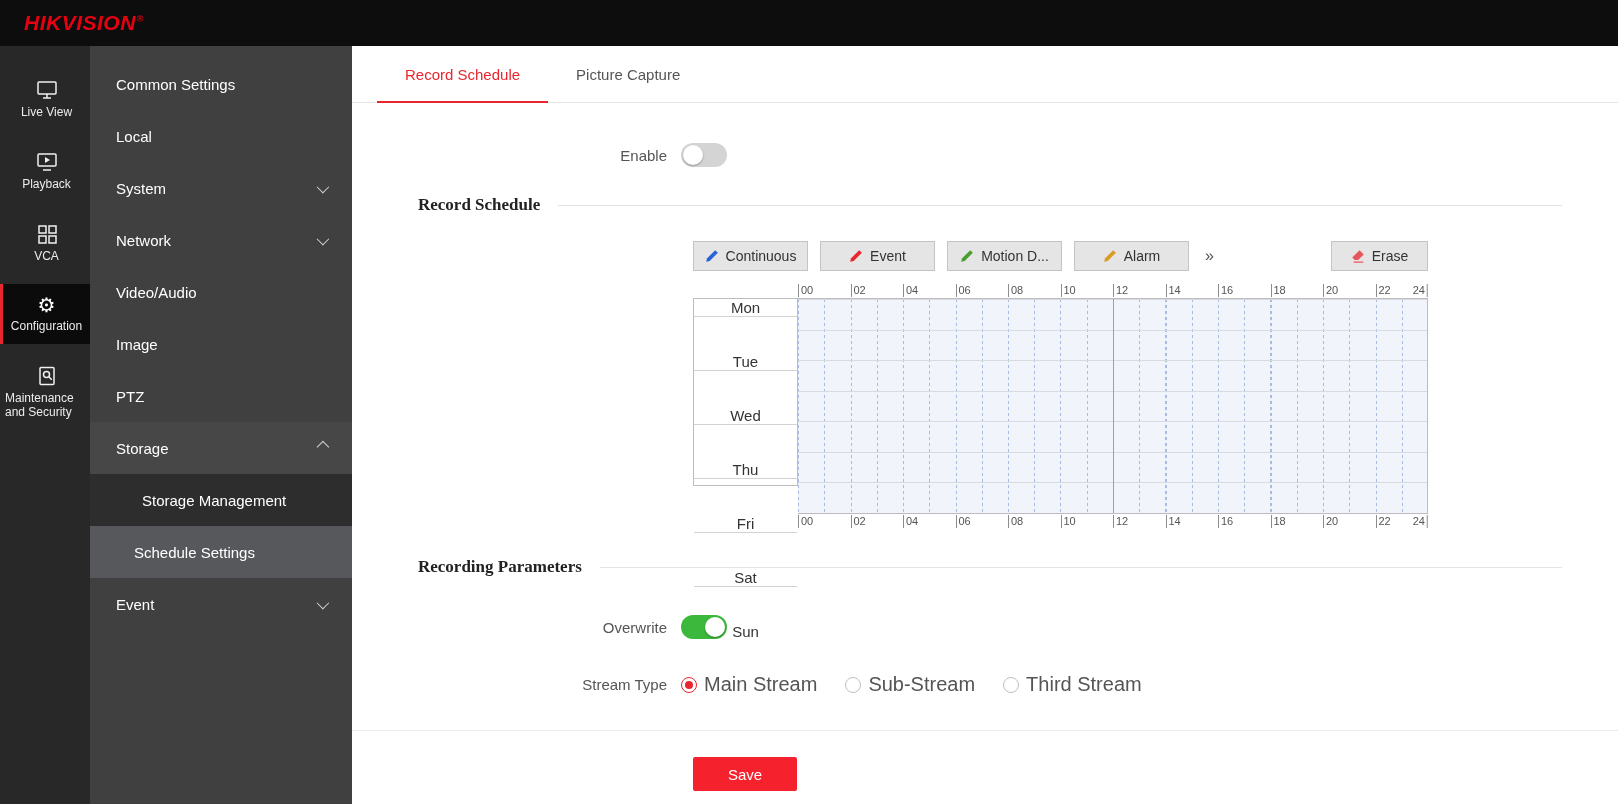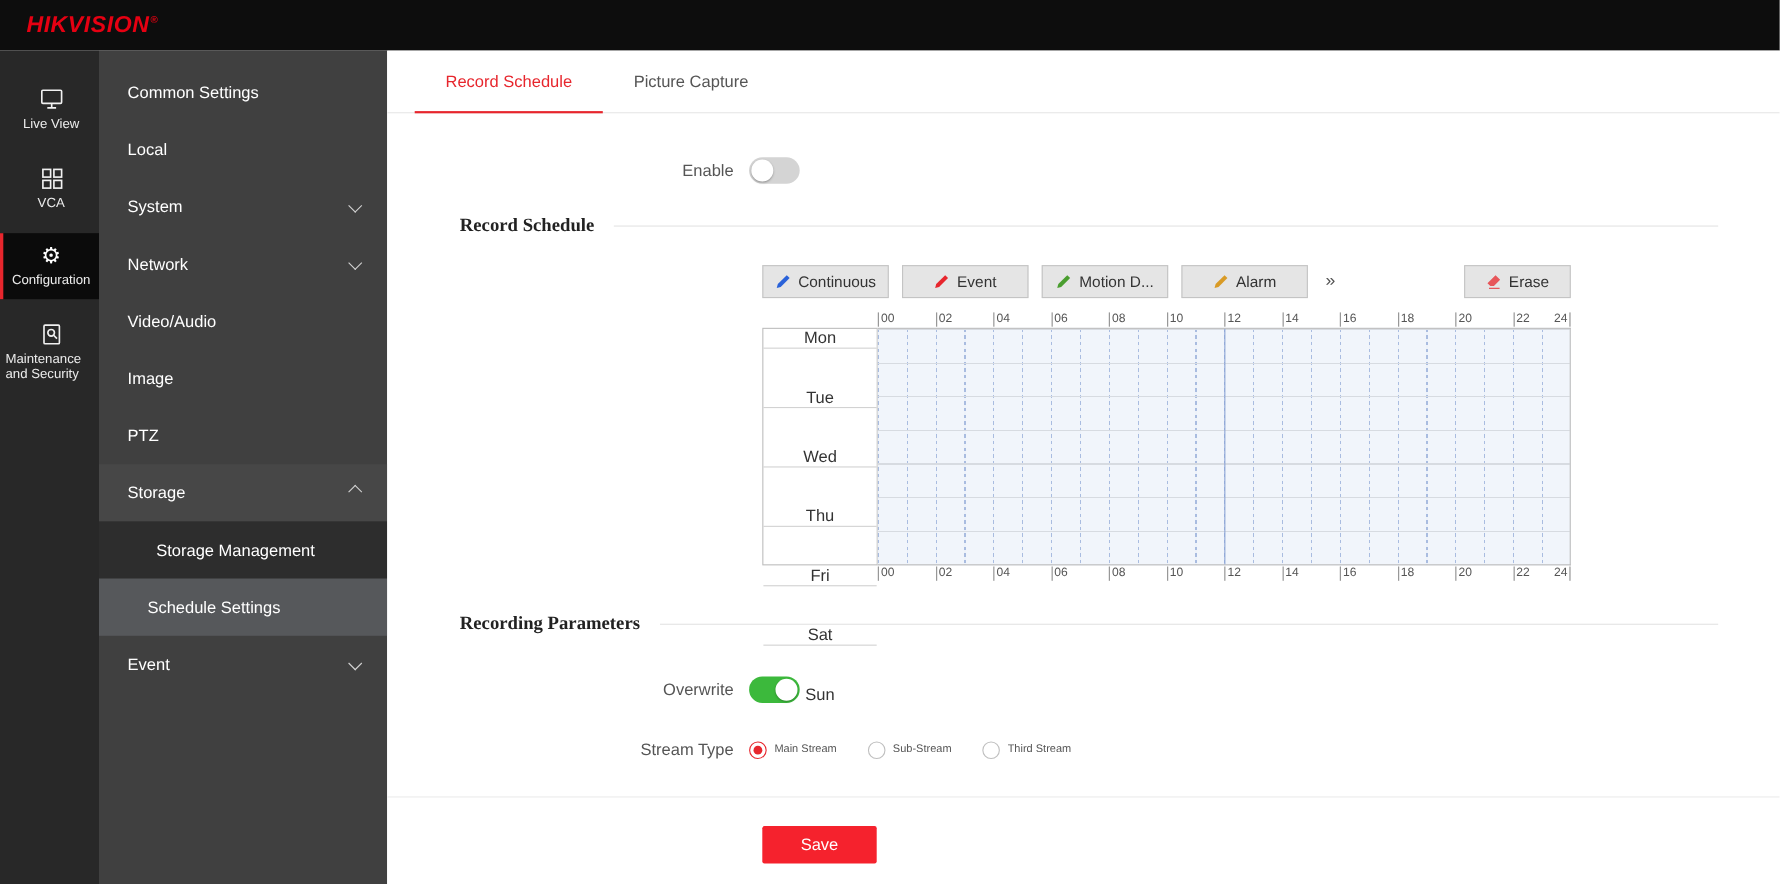--- a/index.html
+++ b/index.html
@@ -67,41 +67,41 @@
               margin-right:12px; cursor:pointer; font-family:"Liberation Sans", sans-serif; }
   .tool-btn .pen { flex:0 0 auto; }
   .more { font-size:16px; color:#555; margin-left:4px; cursor:pointer; }
   .erase-btn { margin-left:auto; margin-right:0; min-width:97px; }
 
   .scale { position:relative; height:15px; margin-left:105px; width:630px; font-size:11px; color:#555; }
   .hour-label { position:absolute; top:1px; height:13px; line-height:13px; border-left:1px solid #8d8d8d; padding-left:2px; }
   .hour-label.last { border-left:none; border-right:1px solid #8d8d8d; padding-left:0; padding-right:2px; transform:translateX(-100%); }
 
   .grid { display:flex; }
-  .days { width:105px; height:216px; display:flex; flex-direction:column; border:1px solid #bdbdbd; background:#fff;gap:36px; }
+  .days { width:105px; height:188px; display:flex; flex-direction:column; border:1px solid #bdbdbd; background:#fff;gap:36px; }
   .day-cell { flex:1; display:flex; align-items:center; justify-content:center; font-size:15px; color:#333; }
   .day-cell:not(:last-child) { border-bottom:1px solid #d2d2d2; }
   .timearea { width:630px; height:216px; position:relative; border:1px solid #bdbdbd; border-left:none; cursor:crosshair;
     background-color:#f1f5fb;
     background-image:
       repeating-linear-gradient(180deg, #d7dbe1 0 1px, transparent 1px 30.57px),
       repeating-linear-gradient(180deg, transparent 0 3px, rgba(241,245,251,.95) 3px 6px),
       repeating-linear-gradient(90deg, #a9bce0 0 1px, transparent 1px 26.25px);
   }
   .midline { position:absolute; left:315px; top:0; bottom:0; width:1px; background:#8aa3d4; }
 
   
   .overwrite-row { margin-top:38px; }
   .stream-row { margin-top:34px; }
   .radio-item { display:flex; align-items:center; margin-right:28px; cursor:pointer; }
   .radio { width:16px; height:16px; border-radius:50%; border:1px solid #bfbfbf; background:#fff; position:relative; }
   .radio.checked { border-color:var(--accent,#e7262d); }
   .radio.checked::after { content:""; position:absolute; top:3px; left:3px; width:8px; height:8px; border-radius:50%;
                           background:var(--accent,#e7262d); }
-  .radio-label { margin-left:7px; font-size:10px; color:#555; }
+  .radio-label { margin-left:7px; font-size:20px; color:#555; }
 
   .save-divider { margin-top:34px; border-top:1px solid #ececec; }
   .save-btn { display:block; margin:26px 0 0 341px; width:104px; height:34px; border:none; border-radius:2px;
               background:var(--save,#f5222d); color:#fff; font-size:15px; cursor:pointer;
               font-family:"Liberation Sans", sans-serif; }
 </style>
 </head>
 <body>
 
 <div class="page">
@@ -115,20 +115,28 @@
   <div class="body">
 
     <div class="rail">
       <div class="rail-item">
         <svg width="24" height="22" viewBox="0 0 24 22" fill="none" stroke="#f0f0f0" stroke-width="1.5">
           <rect x="3" y="3" width="18" height="12" rx="1"></rect>
             <path d="M8 19h8"></path>
             <path d="M12 15v4"></path>
         </svg>
         <span class="lbl">Live View</span>
+      </div>
+      <div class="rail-item">
+        <svg width="24" height="22" viewBox="0 0 24 22" fill="none" stroke="#f0f0f0" stroke-width="1.5">
+          <rect x="3" y="3" width="18" height="12" rx="1"></rect>
+            <path d="M10 6l5 3-5 3z" fill="#f0f0f0" stroke="none"></path>
+            <path d="M8 19h8"></path>
+        </svg>
+        <span class="lbl">Playback</span>
       </div>
       <div class="rail-item">
         <svg width="22" height="22" viewBox="0 0 22 22" fill="none" stroke="#f0f0f0" stroke-width="1.5">
           <rect x="3" y="3" width="7" height="7"></rect>
             <rect x="13" y="3" width="7" height="7"></rect>
           <rect x="3" y="13" width="7" height="7"></rect>
             <rect x="13" y="13" width="7" height="7"></rect>
         </svg>
         <span class="lbl">VCA</span>
       </div>

